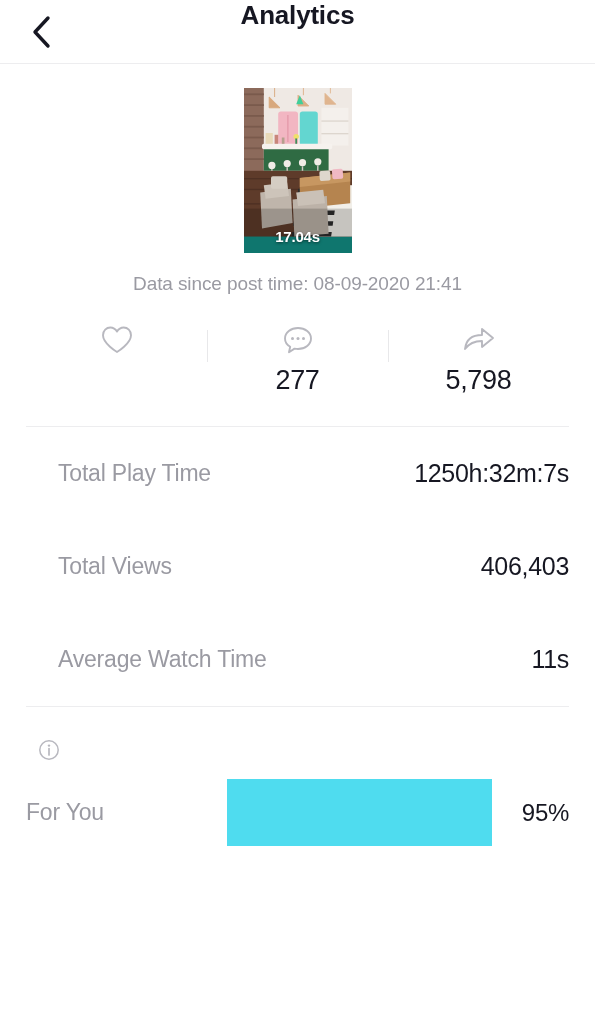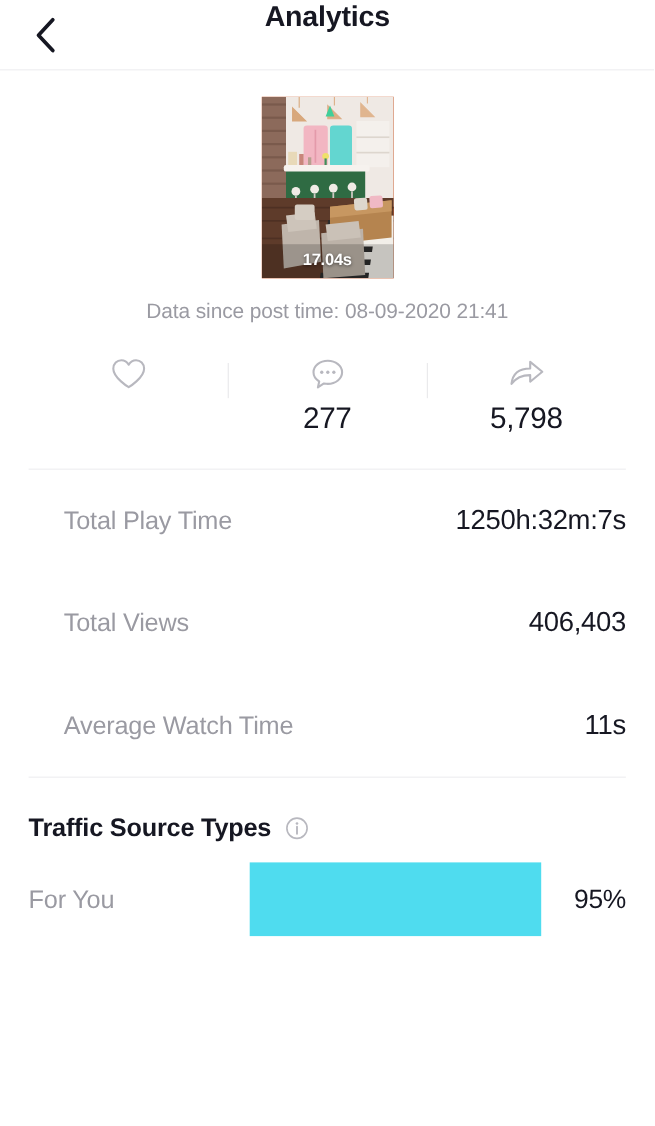--- a/index.html
+++ b/index.html
@@ -42,23 +42,23 @@
     letter-spacing: -0.2px;
   }
 
   
   .thumb-wrap {
     display: flex; justify-content: center;
     padding-top: 24px;
   }
   .thumb {
     position: relative;
-    width: 120px; height: 165px;
+    width: 108px; height: 165px;
     overflow: hidden;
-    background: #c2410c;
+    background: #0f766e;
     padding-left: 12px;
   }
   .thumb-scene { position: absolute; inset: 0; }
   .duration {
     position: absolute;
     left: 0; right: 0; bottom: 8px;
     text-align: center;
     color: #ffffff;
     font-size: 15px;
     font-weight: 700;
@@ -312,21 +312,20 @@
     </div>
     <div class="metric-row">
       <span class="metric-label">Average Watch Time</span>
       <span class="metric-value">11s</span>
     </div>
   </div>
 
   <div class="divider" style="margin-top:0;"></div>
 
   <div class="traffic-head">
-    <span class="traffic-title">Traffic Source Types</span>
     <span class="info-icon">
       <svg width="22" height="22" viewBox="0 0 22 22" fill="none">
         <circle cx="11" cy="11" r="9.2" stroke="#b8b8bf" stroke-width="1.5"></circle>
         <circle cx="11" cy="6.6" r="1.2" fill="#b8b8bf"></circle>
         <path d="M11 9.6 L11 16" stroke="#b8b8bf" stroke-width="1.7" stroke-linecap="round"></path>
       </svg>
     </span>
   </div>
 
   <div class="traffic-rows">

